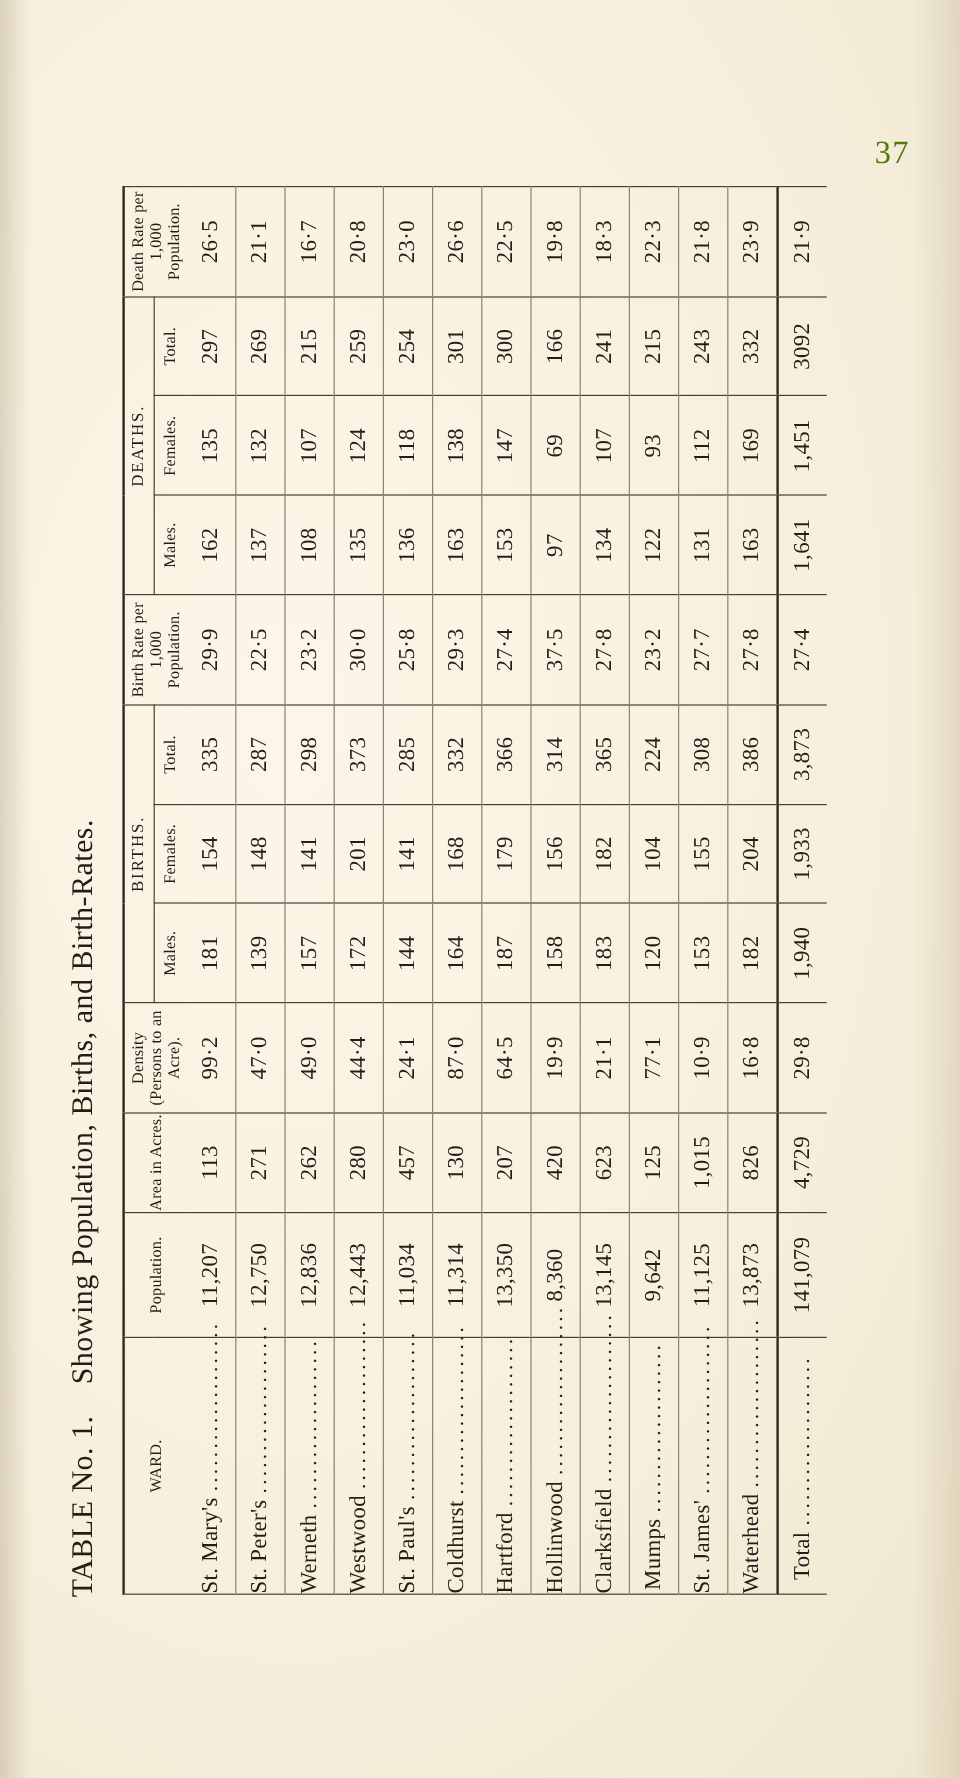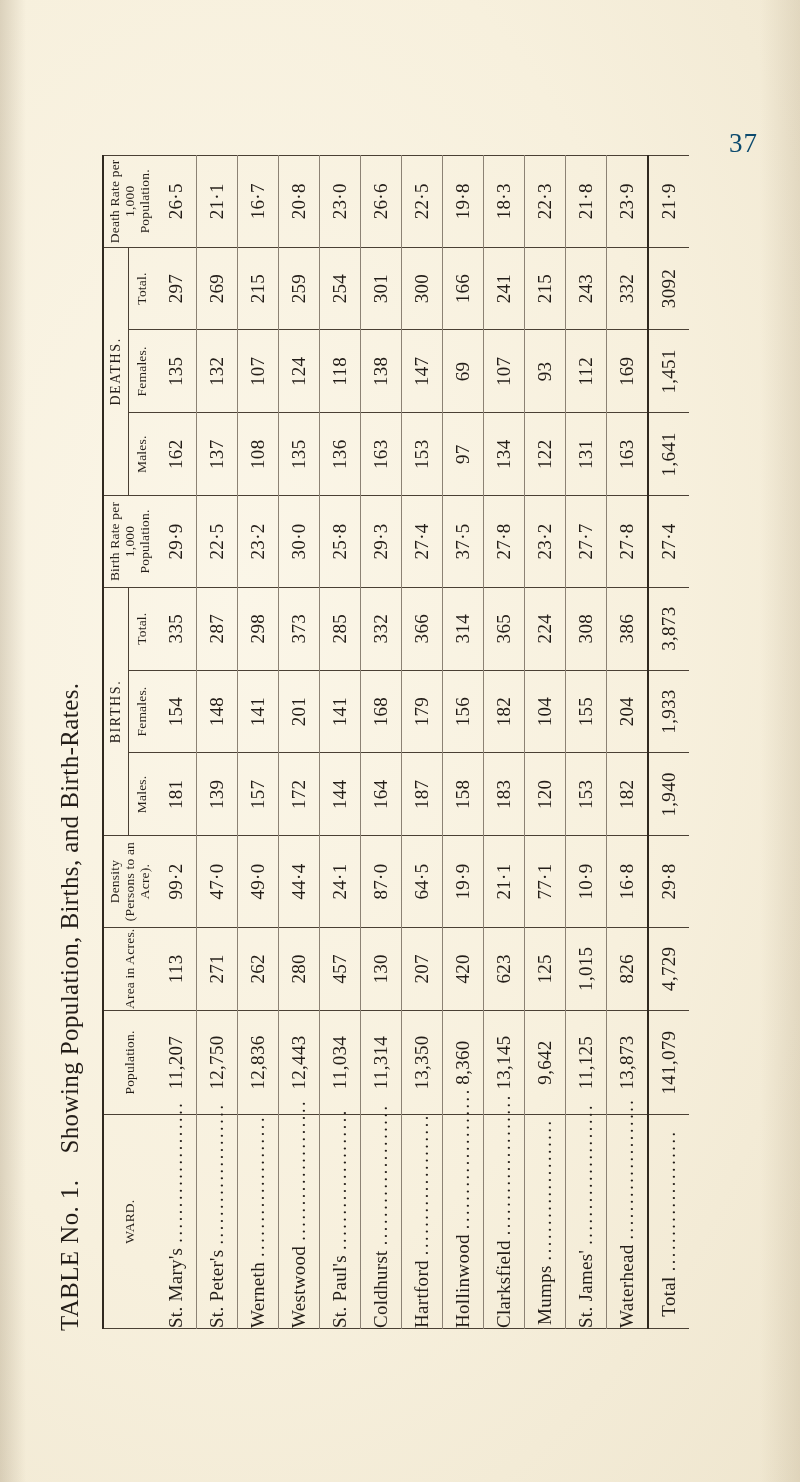--- a/index.html
+++ b/index.html
@@ -32,25 +32,25 @@
     position: absolute;
     right: 0; top: 0; bottom: 0; width: 40px;
     background: linear-gradient(to left, rgba(150,130,95,.18), rgba(150,130,95,0));
     pointer-events: none;
   }
 
   
   .folio {
     position: absolute;
     right: 42px;
-    top: 128px;
+    top: 112px;
     font-size: 27px;
     letter-spacing: 1px;
     font-family: "Liberation Serif", serif;
-    color: #0c4a6e;
+    color: #4d7c0f;
     text-align: right;
   }
 
   
   
   .stage {
     position: absolute;
     width: 1180px;
     height: 700px;
     left: 50%;

